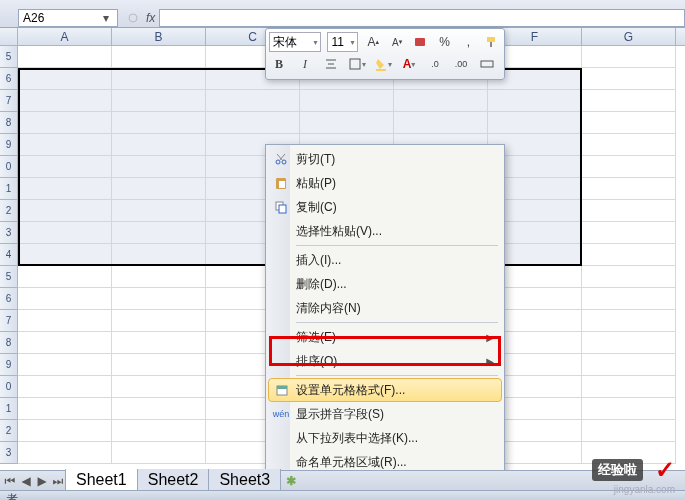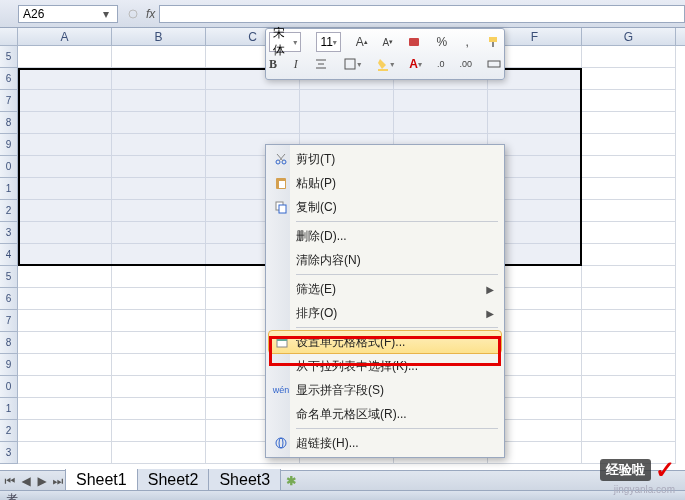--- a/index.html
+++ b/index.html
@@ -1,18 +1,18 @@
 <!DOCTYPE html>
 <html><head>
 <meta charset="utf-8">
 <style>
 * { margin: 0; padding: 0; box-sizing: border-box; font-family: "Microsoft YaHei", "SimSun", Arial, sans-serif; font-size: 12px; }
 body { background: #fff; width: 685px; height: 500px; overflow: hidden; position: relative; }
 
-.formula-bar { height: 28px; background: linear-gradient(#e8ecf5, #d5dce8); border-bottom: 1px solid #9aa8bf; display: flex; align-items: center; }
+.formula-bar { height: 28px; background: linear-gradient(#e8ecf5, #d5dce8); border-bottom: 1px solid #9aa8bf; display: flex; align-items: flex-end; }
 .name-box { width: 100px; height: 18px; background: #fff; border: 1px solid #9aa8bf; margin-left: 18px; display: flex; align-items: center; padding: 0 4px; position: relative; }
 .name-box-text { flex: 1; }
 .name-box-dd { width: 14px; text-align: center; color: #555; }
 .fx-area { display: flex; align-items: center; margin-left: 6px; flex: 1; }
 .fx-btn { width: 18px; height: 18px; display: flex; align-items: center; justify-content: center; color: #666; }
 .fx-label { font-style: italic; color: #555; margin: 0 4px; }
 .fx-input { flex: 1; height: 18px; background: #fff; border: 1px solid #9aa8bf; }
 
 .sheet-area { position: relative; height: 448px; overflow: hidden; }
 .col-headers { display: flex; height: 18px; background: linear-gradient(#eef2f8, #d8e0ec); border-bottom: 1px solid #a9b6ca; }
@@ -23,21 +23,21 @@
 .grid-body { display: flex; }
 .row-headers { width: 18px; }
 .row-h { height: 22px; border-bottom: 1px solid #a9b6ca; border-right: 1px solid #a9b6ca; background: linear-gradient(90deg,#eef2f8,#d8e0ec); text-align: center; line-height: 22px; color: #3c5079; font-size: 10px; }
 .cells { position: relative; flex: 1; }
 .cell-row { display: flex; height: 22px; }
 .cell { width: 94px; height: 22px; border-right: 1px solid #d4d9e2; border-bottom: 1px solid #d4d9e2; }
 
 .selection { position: absolute; top: 22px; left: 0; width: 564px; height: 198px; background: rgba(200,210,230,0.35); border: 2px solid #000; pointer-events: none; }
 
 .mini-toolbar { position: absolute; top: 28px; left: 265px; width: 240px; background: linear-gradient(#fefefe, #e8ecf2); border: 1px solid #9aa8bf; border-radius: 3px; box-shadow: 1px 2px 6px rgba(0,0,0,.25); padding: 3px; }
-.mt-row { display: flex; align-items: center; gap: 15px; margin-bottom: 2px; }
+.mt-row { display: flex; align-items: center; gap: 6px; margin-bottom: 2px; }
 .mt-font { width: 58px; height: 20px; border: 1px solid #aab; background: #fff; padding: 0 3px; display: flex; align-items: center; justify-content: space-between; }
 .mt-size { width: 34px; height: 20px; border: 1px solid #aab; background: #fff; padding: 0 3px; display: flex; align-items: center; justify-content: space-between; text-align: center; }
 .mt-btn { width: 20px; height: 20px; display: flex; align-items: center; justify-content: center; color: #444; border-radius: 2px; }
 .mt-dd { font-size: 8px; color: #777; }
 .bold { font-weight: bold; font-family: "Times New Roman"; }
 .italic { font-style: italic; font-family: "Times New Roman"; }
 
 .context-menu { position: absolute; top: 108px; left: 265px; width: 240px; background: #f5f5f1; border: 1px solid #9aa8bf; box-shadow: 2px 3px 8px rgba(0,0,0,.3); padding: 2px; margin-top: 36px; }
 .cm-item { height: 24px; display: flex; align-items: center; padding: 0 8px 0 28px; position: relative; color: #222; }
 .cm-item.highlighted { background: linear-gradient(#fff0c0, #fde28d); border: 1px solid #e8b44a; border-radius: 4px; padding-left: 27px; }
@@ -50,21 +50,21 @@
 
 .sheet-tabs { position: absolute; bottom: 10px; left: 0; right: 0; height: 20px; background: linear-gradient(#e0e6ef, #cfd7e3); display: flex; align-items: center; border-top: 1px solid #9aa8bf; }
 .tab-nav { display: flex; margin-left: 2px; }
 .tab-nav-btn { width: 16px; height: 16px; display: flex; align-items: center; justify-content: center; color: #555; }
 .sheet-tab { padding: 2px 10px; background: #fff; border: 1px solid #9aa8bf; border-top: none; margin-left: -1px; font-size: 16px; }
 .sheet-tab.inactive { background: #dce3ee; }
 .tab-add { width: 20px; text-align: center; color: #7a5; font-weight: bold; }
 
 .status-bar { position: absolute; bottom: 0; left: 0; right: 0; height: 10px; background: linear-gradient(#dce3ee, #c8d2e0); border-top: 1px solid #9aa8bf; padding-left: 6px; font-size: 10px; color: #445; overflow: hidden; }
 
-.watermark { position: absolute; bottom: 16px; right: 10px; display: flex; align-items: center; gap: 4px; z-index: 60; }
+.watermark { position: absolute; bottom: 16px; right: 10px; display: flex; align-items: center; gap: 12px; z-index: 60; }
 .wm-box { background: rgba(50,50,50,.8); color: #fff; padding: 2px 6px; border-radius: 3px; font-weight: bold; font-size: 13px; }
 .wm-check { color: #e40000; font-size: 24px; font-weight: bold; }
 .wm-url { position: absolute; bottom: 5px; right: 10px; color: #aab; font-size: 10px; z-index: 60; }
 
 svg { display: block; }
 </style>
 </head>
 <body>
 
 <div class="formula-bar">
@@ -390,21 +390,27 @@
   </div>
   <div class="cm-item">
     <span class="cm-icon">
         <svg width="14" height="14">
           <rect x="2" y="2" width="7" height="8" fill="#fff" stroke="#888"></rect>
           <rect x="5" y="5" width="7" height="8" fill="#fff" stroke="#36c"></rect>
         </svg>
       </span>
     <span>复制(C)</span>
   </div>
+  <div class="cm-item">
+    <span>选择性粘贴(V)...</span>
+  </div>
   <div class="cm-sep"></div>
+  <div class="cm-item">
+    <span>插入(I)...</span>
+  </div>
   <div class="cm-item">
     <span>删除(D)...</span>
   </div>
   <div class="cm-item">
     <span>清除内容(N)</span>
   </div>
   <div class="cm-sep"></div>
   <div class="cm-item">
     <span>筛选(E)</span>
     <span class="cm-arrow">▶</span>
@@ -417,27 +423,27 @@
   <div class="cm-item highlighted">
     <span class="cm-icon">
         <svg width="14" height="14">
           <rect x="2" y="3" width="10" height="9" fill="#fff" stroke="#888"></rect>
           <rect x="2" y="3" width="10" height="3" fill="#6a9"></rect>
         </svg>
       </span>
     <span>设置单元格格式(F)...</span>
   </div>
   <div class="cm-item">
+    <span class="cm-icon">
+        <span style="font-size:9px;color:#36c">wén</span>
+      </span>
+    <span>显示拼音字段(S)</span>
+  </div>
+  <div class="cm-item">
     <span>从下拉列表中选择(K)...</span>
-  </div>
-  <div class="cm-item">
-    <span class="cm-icon">
-        <span style="font-size:9px;color:#36c">wén</span>
-      </span>
-    <span>显示拼音字段(S)</span>
   </div>
   <div class="cm-item">
     <span>命名单元格区域(R)...</span>
   </div>
   <div class="cm-sep"></div>
   <div class="cm-item">
     <span class="cm-icon">
         <svg width="14" height="14">
           <circle cx="7" cy="7" r="5" fill="none" stroke="#36c"></circle>
           <ellipse cx="7" cy="7" rx="2" ry="5" fill="none" stroke="#36c"></ellipse>

